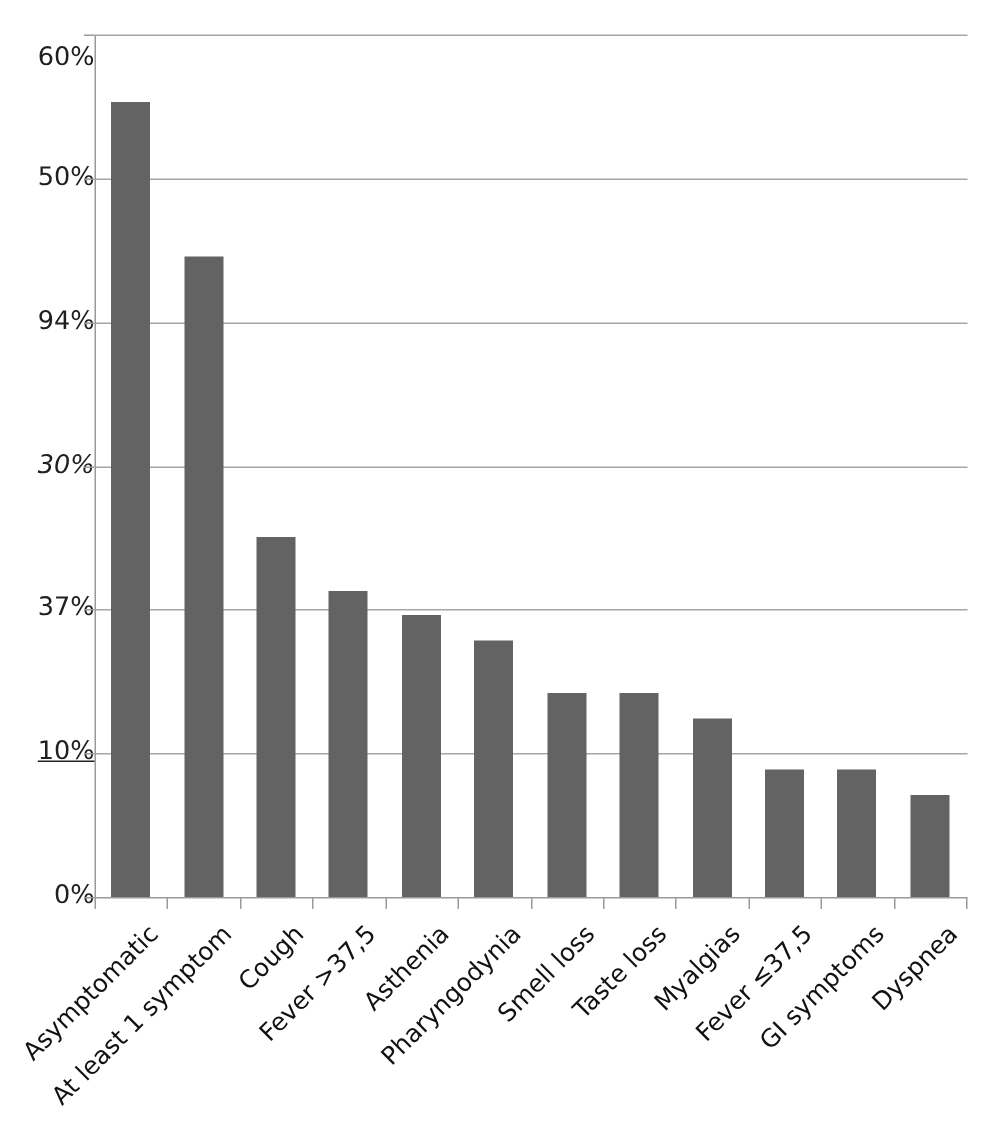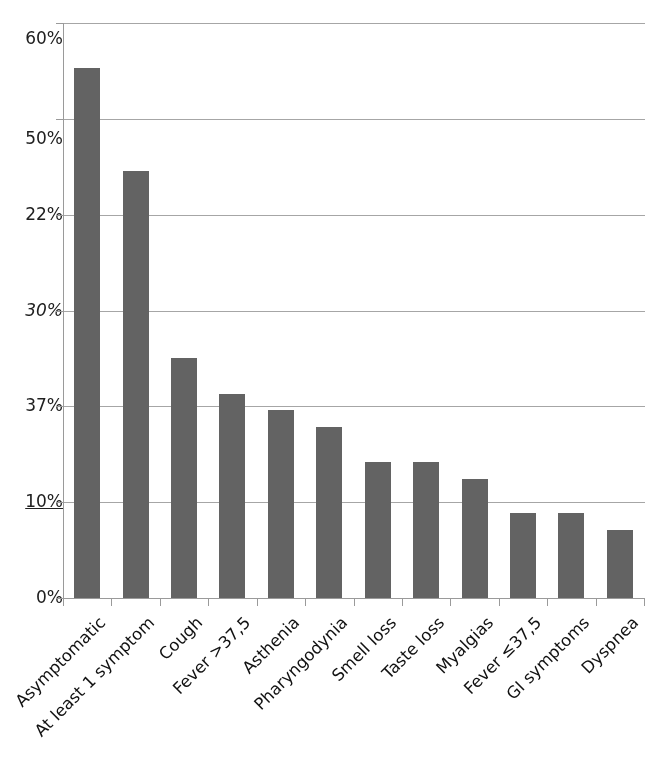--- a/index.html
+++ b/index.html
@@ -126,23 +126,23 @@
 
   <div class="y-axis" id="y-axis">
       <div class="ytick-label" style="top: 589px;">0%</div>
       <div class="ytick-mark" style="top: 598px;"></div>
       <div class="ytick-label" style="top: 493.167px; text-decoration: underline;">10%</div>
       <div class="ytick-mark" style="top: 502.167px;"></div>
       <div class="ytick-label" style="top: 397.333px;">37%</div>
       <div class="ytick-mark" style="top: 406.333px;"></div>
       <div class="ytick-label" style="top: 301.5px; font-style: italic;">30%</div>
       <div class="ytick-mark" style="top: 310.5px;"></div>
-      <div class="ytick-label" style="top: 205.667px;">22%</div>
+      <div class="ytick-label" style="top: 205.667px;">94%</div>
       <div class="ytick-mark" style="top: 214.667px;"></div>
-      <div class="ytick-label" style="top: 109.833px; margin-top: 20px;">50%</div>
+      <div class="ytick-label" style="top: 109.833px;">50%</div>
       <div class="ytick-mark" style="top: 118.833px;"></div>
       <div class="ytick-label" style="top: 30px;">60%</div>
       <div class="ytick-mark" style="top: 23px;"></div>
     </div>
 
   <div id="bars-layer">
       <div class="bar" title="Asymptomatic: 55.3%" style="left: 74px; width: 26px; top: 68px; height: 530px; background: rgb(99, 99, 99);"></div>
       <div class="bar" title="At least 1 symptom: 44.6%" style="left: 123px; width: 26px; top: 171px; height: 427px; background: rgb(99, 99, 99);"></div>
       <div class="bar" title="Cough: 25%" style="left: 171px; width: 26px; top: 358px; height: 240px; background: rgb(99, 99, 99);"></div>
       <div class="bar" title="Fever &gt;37,5: 21.3%" style="left: 219px; width: 26px; top: 394px; height: 204px; background: rgb(99, 99, 99);"></div>

